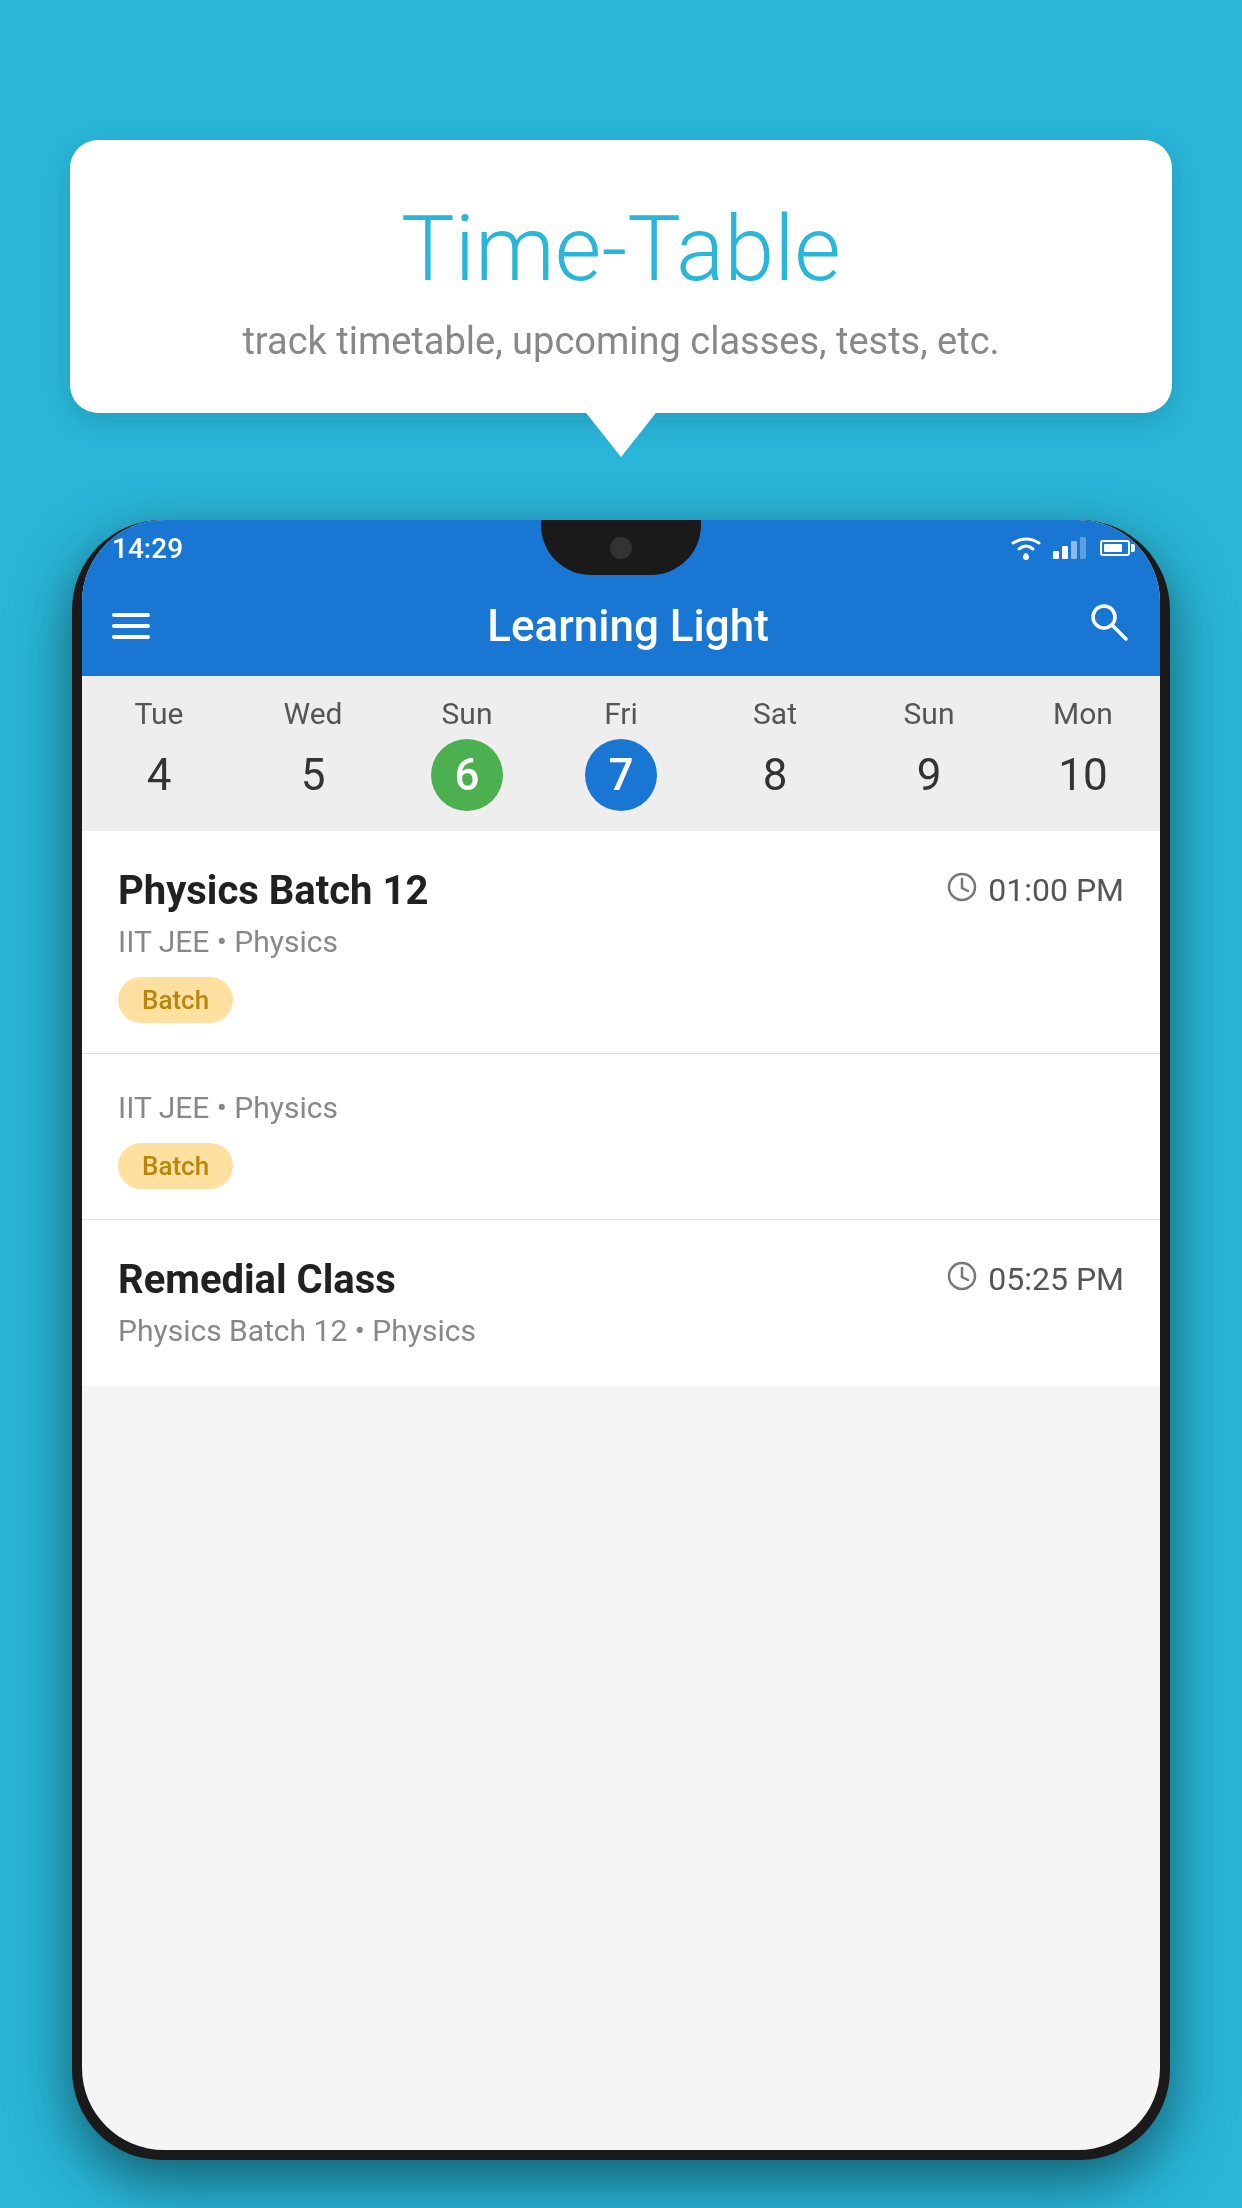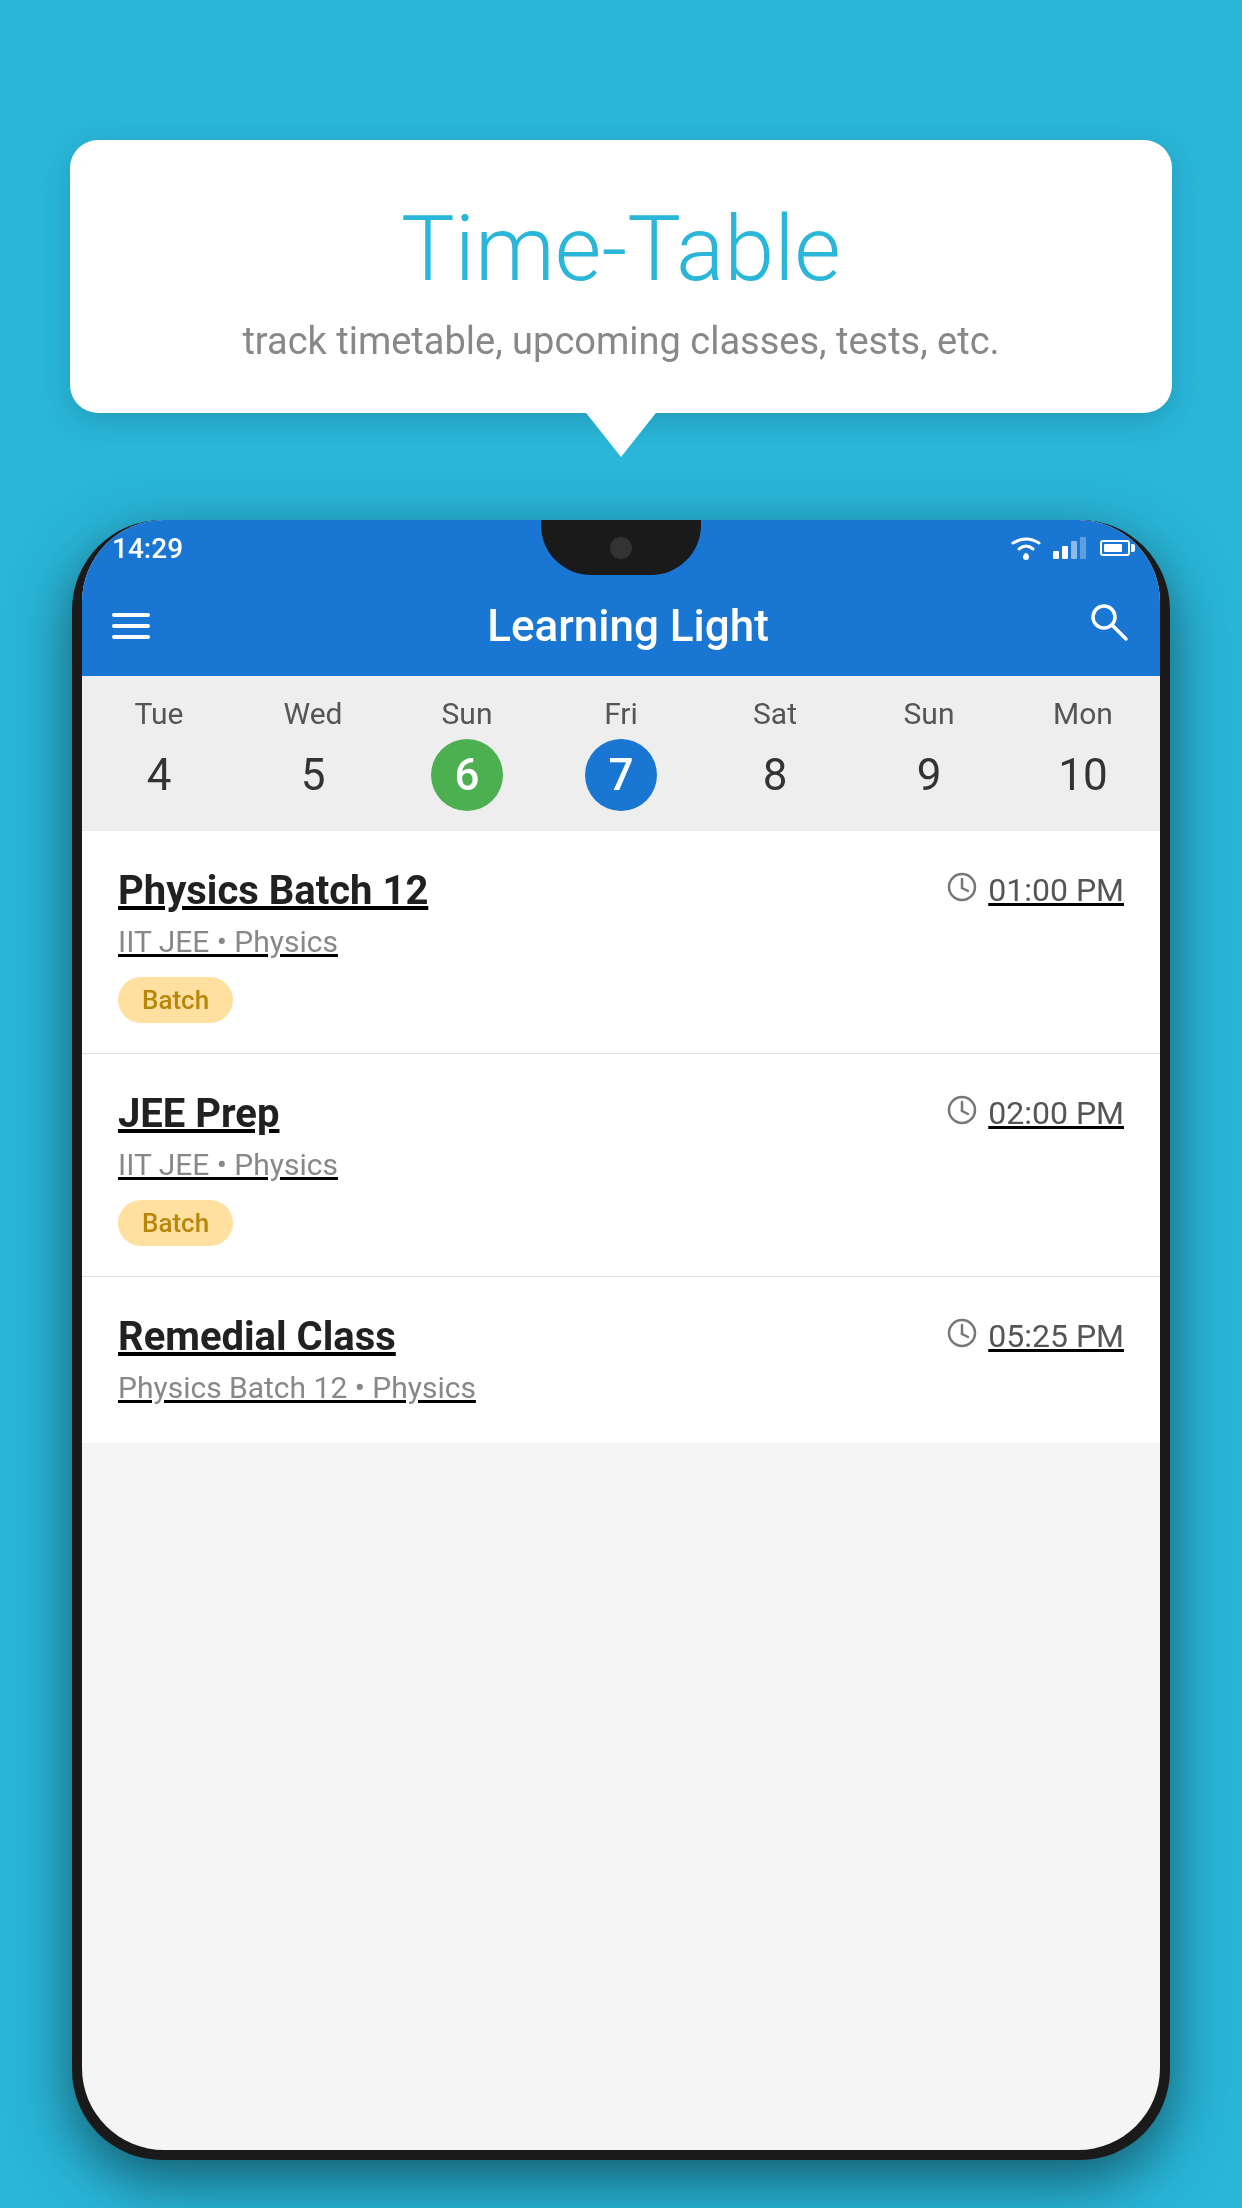--- a/index.html
+++ b/index.html
@@ -241,21 +241,20 @@
       font-size: 30px;
       color: #555;
       background: #eeeeee;
       border-bottom: 1px solid #ddd;
     }
 
     
     .schedule-list {
       background: #c2410c;
       overflow-y: auto;
-      text-decoration: underline;
     }
 
     .schedule-item {
       padding: 36px 36px 30px;
       border-bottom: 1px solid #e0e0e0;
       background: white;
     }
 
     .schedule-item-header {
       display: flex;
@@ -445,33 +444,20 @@
                 </svg>
               </span>
               <span>01:00 PM</span>
             </div>
           </div>
           <div class="schedule-item-sub">IIT JEE • Physics</div>
           <span class="batch-badge">Batch</span>
         </div>
 
         <div class="schedule-item">
-          <div class="schedule-item-header">
-            <span class="schedule-item-title">JEE Prep</span>
-            <div class="schedule-item-time">
-              <span class="clock-icon">
-                <svg width="32" height="32" viewBox="0 0 32 32" fill="none">
-                  <circle cx="16" cy="16" r="13" stroke="#777" stroke-width="2.5"></circle>
-                  <line x1="16" y1="8" x2="16" y2="17" stroke="#777" stroke-width="2.5" stroke-linecap="round"></line>
-                  <line x1="16" y1="17" x2="22" y2="20" stroke="#777" stroke-width="2.5" stroke-linecap="round"></line>
-                </svg>
-              </span>
-              <span>02:00 PM</span>
-            </div>
-          </div>
           <div class="schedule-item-sub">IIT JEE • Physics</div>
           <span class="batch-badge">Batch</span>
         </div>
 
         <div class="partial-item">
           <div class="schedule-item-header">
             <span class="schedule-item-title">Remedial Class</span>
             <div class="schedule-item-time">
               <span class="clock-icon">
                 <svg width="32" height="32" viewBox="0 0 32 32" fill="none">

